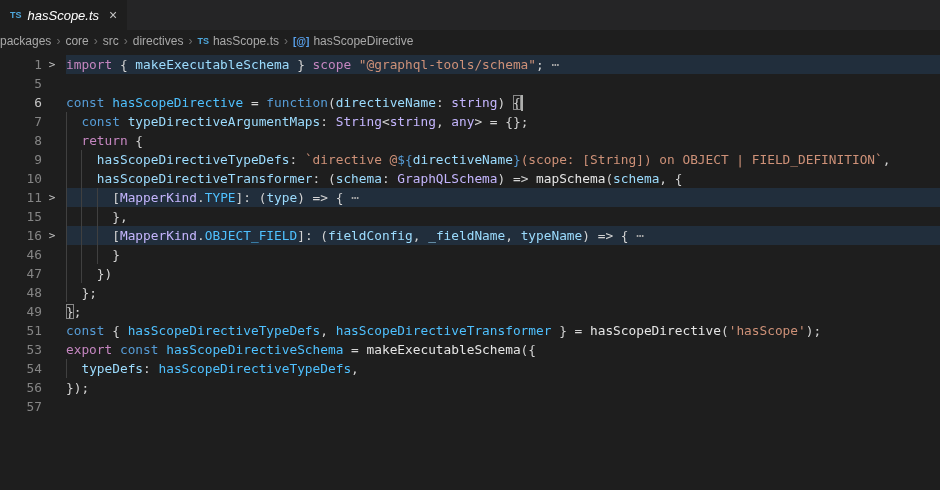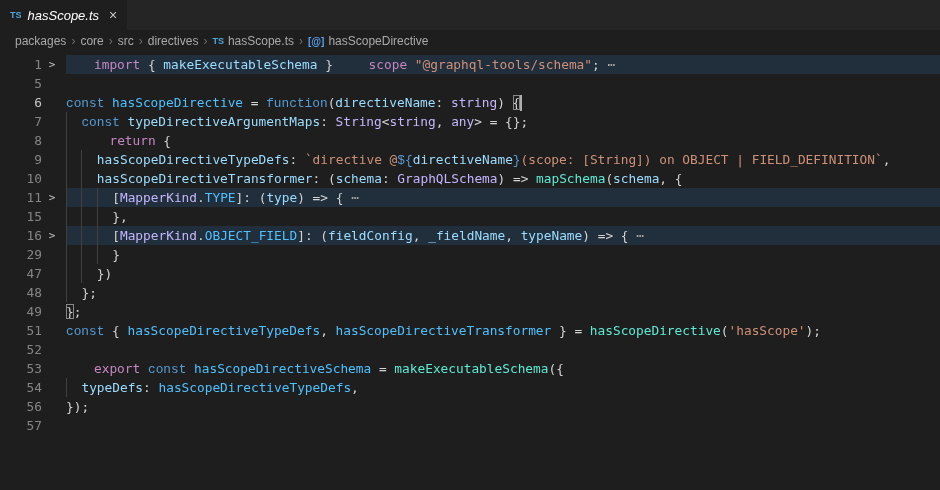--- a/index.html
+++ b/index.html
@@ -8,43 +8,43 @@
 
   
   .tabbar{height:30px;background:#252526;display:flex;align-items:stretch;flex:none;}
   .tab{background:#1e1e1e;display:flex;align-items:center;gap:6px;padding:0 10px 0 10px;min-width:96px;cursor:pointer;}
   .file-icon{font-size:9px;font-weight:bold;color:#4fa8dd;letter-spacing:0;font-family:"Liberation Sans",sans-serif;}
   .tab-title{font-size:13px;font-style:italic;color:#ffffff;white-space:nowrap;}
   .tab-close{color:#c5c5c5;font-size:14px;line-height:14px;margin-left:4px;cursor:pointer;}
   .tabbar-rest{flex:1;background:#252526;}
 
   
-  .breadcrumbs{height:22px;display:flex;align-items:center;padding-left:15px;gap:5px;background:#1e1e1e;flex:none;}
+  .breadcrumbs{height:22px;display:flex;align-items:center;gap:5px;background:#1e1e1e;flex:none;}
   .crumb{font-size:12px;color:#a9a9a9;cursor:pointer;white-space:nowrap;}
   .crumb-sep{font-size:12px;color:#6e6e6e;}
   .crumb-file{display:flex;align-items:center;gap:4px;cursor:pointer;}
   .crumb-sym{display:flex;align-items:center;gap:4px;cursor:pointer;}
   .sym-icon{font-size:10px;color:#5aa4f1;font-weight:bold;}
 
   
   .editor{flex:1;padding-top:3px;position:relative;overflow:hidden;background:#1e1e1e;}
   .row{display:flex;height:19px;line-height:19px;font-family:"DejaVu Sans Mono","Liberation Mono",monospace;font-size:12.8px;}
   .ln{width:42px;flex:none;text-align:right;color:#858585;user-select:none;}
   .ln.active{color:#c6c6c6;}
   .fold-col{width:20px;flex:none;display:flex;align-items:center;justify-content:center;color:#c5c5c5;font-size:11px;user-select:none;}
   .code{flex:1;margin:0;position:relative;white-space:pre;color:#d4d4d4;margin-left:4px;}
   .code.foldhl{background:rgba(38,79,120,0.33);}
   .guide{position:absolute;top:0;bottom:0;width:1px;background:#404040;}
   .cur{display:inline-block;width:2px;height:16px;background:#aeafad;vertical-align:middle;margin-left:0px;margin-top:-2px;}
   .brk{outline:1px solid #888888;outline-offset:-1px;}
 </style>
-<style>.code .kw{color:#C586C0;padding-left:28px;}
-.code .kb{color:#569CD6;font-family:Liberation Mono, monospace;}
+<style>.code .kw{color:#C586C0;}
+.code .kb{color:#569CD6;}
 .code .ty{color:#c4b5fd;}
-.code .fn{color:#5eead4;}
+.code .fn{color:#e5e5e5;}
 .code .vb{color:#4FC1FF;}
 .code .vr{color:#9CDCFE;}
 .code .st{color:#CE9178;}
 .code .pl{color:#D4D4D4;}
 .code .el{color:#a8a8a8;}</style></head>
 <body>
 
 <div class="window">
 
   <div class="tabbar">
@@ -128,21 +128,21 @@
           <pre class="code"><span class="guide" style="left: 0ch;"></span><span class="guide" style="left: 2ch;"></span><span class="guide" style="left: 4ch;"></span><span>      </span><span class="pl">},</span></pre>
         </div>
         <div class="row">
           <div class="ln">16</div>
           <div class="fold-col">
             <span>&gt;</span>
           </div>
           <pre class="code foldhl"><span class="guide" style="left: 0ch;"></span><span class="guide" style="left: 2ch;"></span><span class="guide" style="left: 4ch;"></span><span>      </span><span class="pl">[</span><span class="ty">MapperKind</span><span class="pl">.</span><span class="vb">OBJECT_FIELD</span><span class="pl">]: (</span><span class="vr">fieldConfig</span><span class="pl">, </span><span class="vr">_fieldName</span><span class="pl">, </span><span class="vr">typeName</span><span class="pl">) =&gt; { </span><span class="el">⋯</span></pre>
         </div>
         <div class="row">
-          <div class="ln">29</div>
+          <div class="ln">46</div>
           <div class="fold-col"></div>
           <pre class="code"><span class="guide" style="left: 0ch;"></span><span class="guide" style="left: 2ch;"></span><span class="guide" style="left: 4ch;"></span><span>      </span><span class="pl">}</span></pre>
         </div>
         <div class="row">
           <div class="ln">47</div>
           <div class="fold-col"></div>
           <pre class="code"><span class="guide" style="left: 0ch;"></span><span class="guide" style="left: 2ch;"></span><span>    </span><span class="pl">})</span></pre>
         </div>
         <div class="row">
           <div class="ln">48</div>
@@ -151,25 +151,20 @@
         </div>
         <div class="row">
           <div class="ln">49</div>
           <div class="fold-col"></div>
           <pre class="code"><span></span><span class="pl brk">}</span><span class="pl">;</span></pre>
         </div>
         <div class="row">
           <div class="ln">51</div>
           <div class="fold-col"></div>
           <pre class="code"><span></span><span class="kb">const </span><span class="pl">{ </span><span class="vb">hasScopeDirectiveTypeDefs</span><span class="pl">, </span><span class="vb">hasScopeDirectiveTransformer</span><span class="pl"> } = </span><span class="fn">hasScopeDirective</span><span class="pl">(</span><span class="st">'hasScope'</span><span class="pl">);</span></pre>
-        </div>
-        <div class="row">
-          <div class="ln">52</div>
-          <div class="fold-col"></div>
-          <pre class="code"><span></span></pre>
         </div>
         <div class="row">
           <div class="ln">53</div>
           <div class="fold-col"></div>
           <pre class="code"><span></span><span class="kw">export</span><span class="pl"> </span><span class="kb">const </span><span class="vb">hasScopeDirectiveSchema</span><span class="pl"> = </span><span class="fn">makeExecutableSchema</span><span class="pl">({</span></pre>
         </div>
         <div class="row">
           <div class="ln">54</div>
           <div class="fold-col"></div>
           <pre class="code"><span class="guide" style="left: 0ch;"></span><span>  </span><span class="vr">typeDefs</span><span class="pl">: </span><span class="vb">hasScopeDirectiveTypeDefs</span><span class="pl">,</span></pre>

